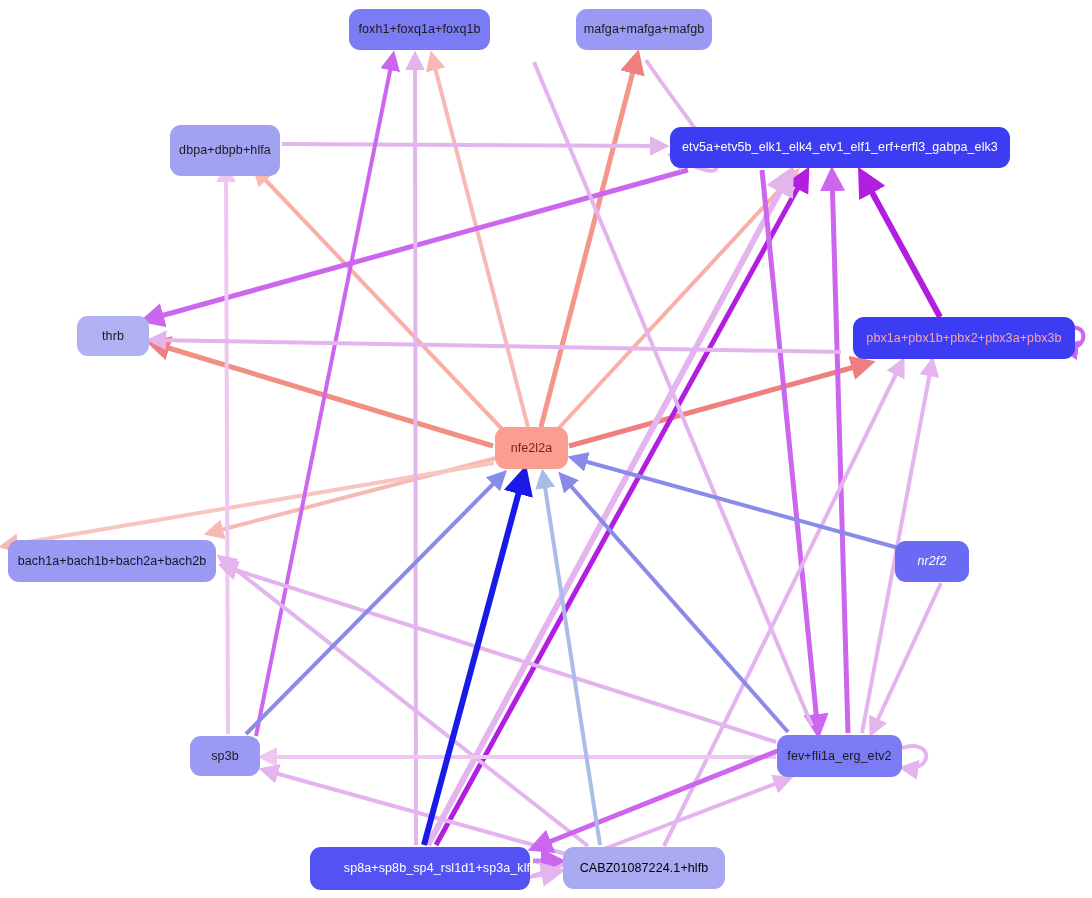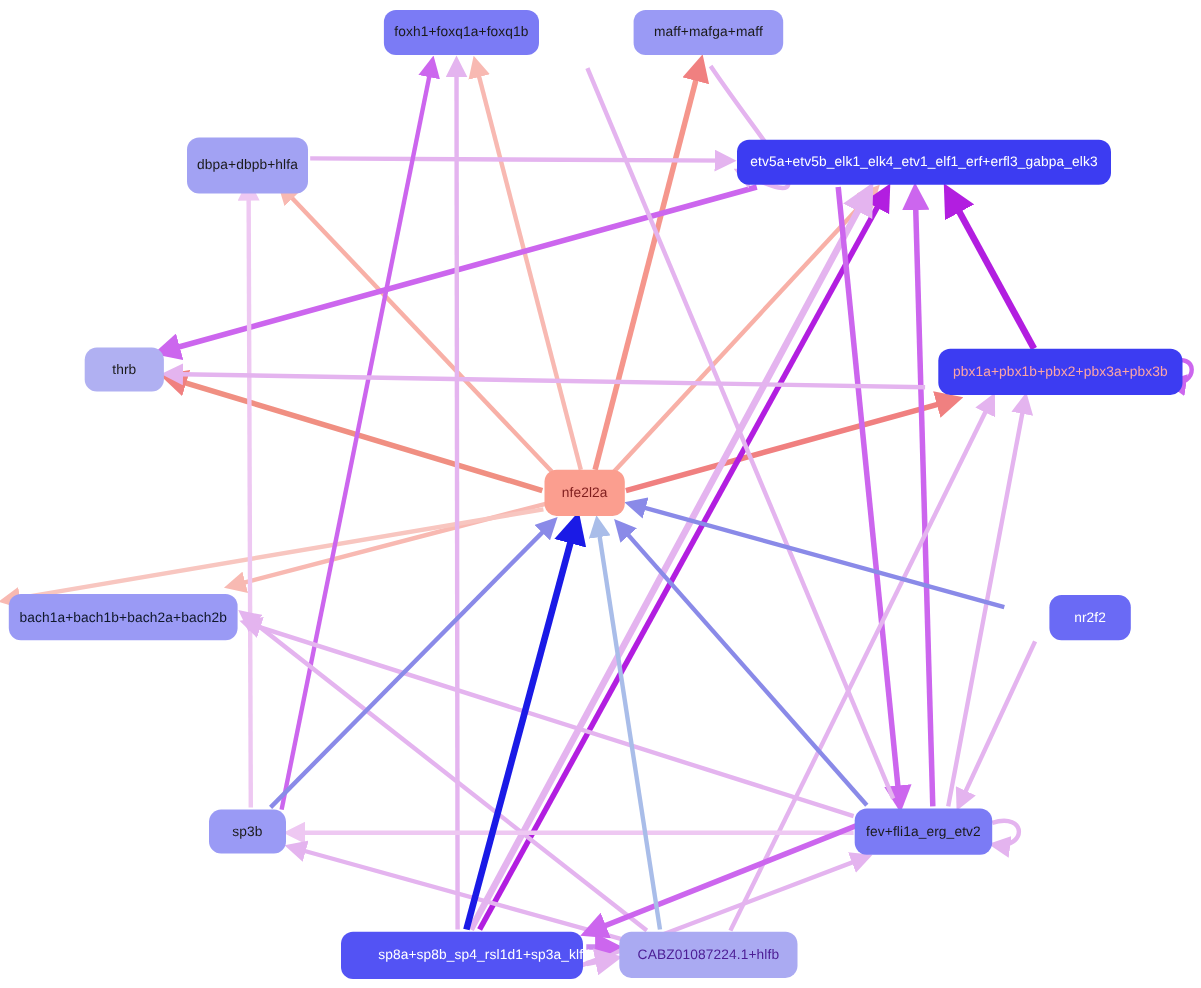--- a/index.html
+++ b/index.html
@@ -125,21 +125,21 @@
       <line x1="788" y1="732" x2="562" y2="476" stroke="#8a8ae8" stroke-width="4" marker-end="url(#ah-blue-mid)"></line>
       <line x1="913" y1="552" x2="573" y2="458" stroke="#8a8ae8" stroke-width="4" marker-end="url(#ah-blue-mid)"></line>
     </g>
   </svg>
 
   <div class="node" style="left:349px; top:9px; width:141px; height:41px; background:#7b7bf5; color:#1a1a1a;">
     <span class="node-label">foxh1+foxq1a+foxq1b</span>
   </div>
 
   <div class="node" style="left:576px; top:9px; width:136px; height:41px; background:#9a9af5; color:#1a1a1a;">
-    <span class="node-label">maff+mafga+maff</span>
+    <span class="node-label">mafga+mafga+mafgb</span>
   </div>
 
   <div class="node" style="left:170px; top:125px; width:110px; height:51px; background:#a2a2f3; color:#1a1a1a;">
     <span class="node-label">dbpa+dbpb+hlfa</span>
   </div>
 
   <div class="node" style="left:670px; top:127px; width:340px; height:41px; background:#3c3cf2; color:#ffffff;">
     <span class="node-label">etv5a+etv5b_elk1_elk4_etv1_elf1_erf+erfl3_gabpa_elk3</span>
   </div>
 
@@ -152,33 +152,33 @@
   </div>
 
   <div class="node" style="left:495px; top:427px; width:73px; height:42px; background:#fb9e8f; color:#7f1d1d;">
     <span class="node-label">nfe2l2a</span>
   </div>
 
   <div class="node" style="left:8px; top:540px; width:208px; height:42px; background:#9a9af5; color:#0f172a;">
     <span class="node-label">bach1a+bach1b+bach2a+bach2b</span>
   </div>
 
-  <div class="node" style="left:954px; top:541px; width:74px; height:41px; background:#6a6af5; color:#ffffff;">
+  <div class="node" style="left:895px; top:541px; width:74px; height:41px; background:#6a6af5; color:#ffffff;font-style:italic;">
     <span class="node-label">nr2f2</span>
   </div>
 
   <div class="node" style="left:190px; top:736px; width:70px; height:40px; background:#9a9af5; color:#1a1a1a;">
     <span class="node-label">sp3b</span>
   </div>
 
   <div class="node" style="left:777px; top:735px; width:125px; height:42px; background:#7b7bf5; color:#1a1a1a;">
     <span class="node-label">fev+fli1a_erg_etv2</span>
   </div>
 
   <div class="node" style="left:310px; top:847px; width:220px; height:43px; background:#5353f4; color:#ffffff;padding-left:41px;">
     <span class="node-label">sp8a+sp8b_sp4_rsl1d1+sp3a_klf4</span>
   </div>
 
-  <div class="node" style="left:563px; top:847px; width:162px; height:42px; background:#aaaaf2; color:#4c1d95;">
+  <div class="node" style="left:563px; top:847px; width:162px; height:42px; background:#aaaaf2; color:#000000;">
     <span class="node-label">CABZ01087224.1+hlfb</span>
   </div>
 
 </div>
 
 </body></html>

